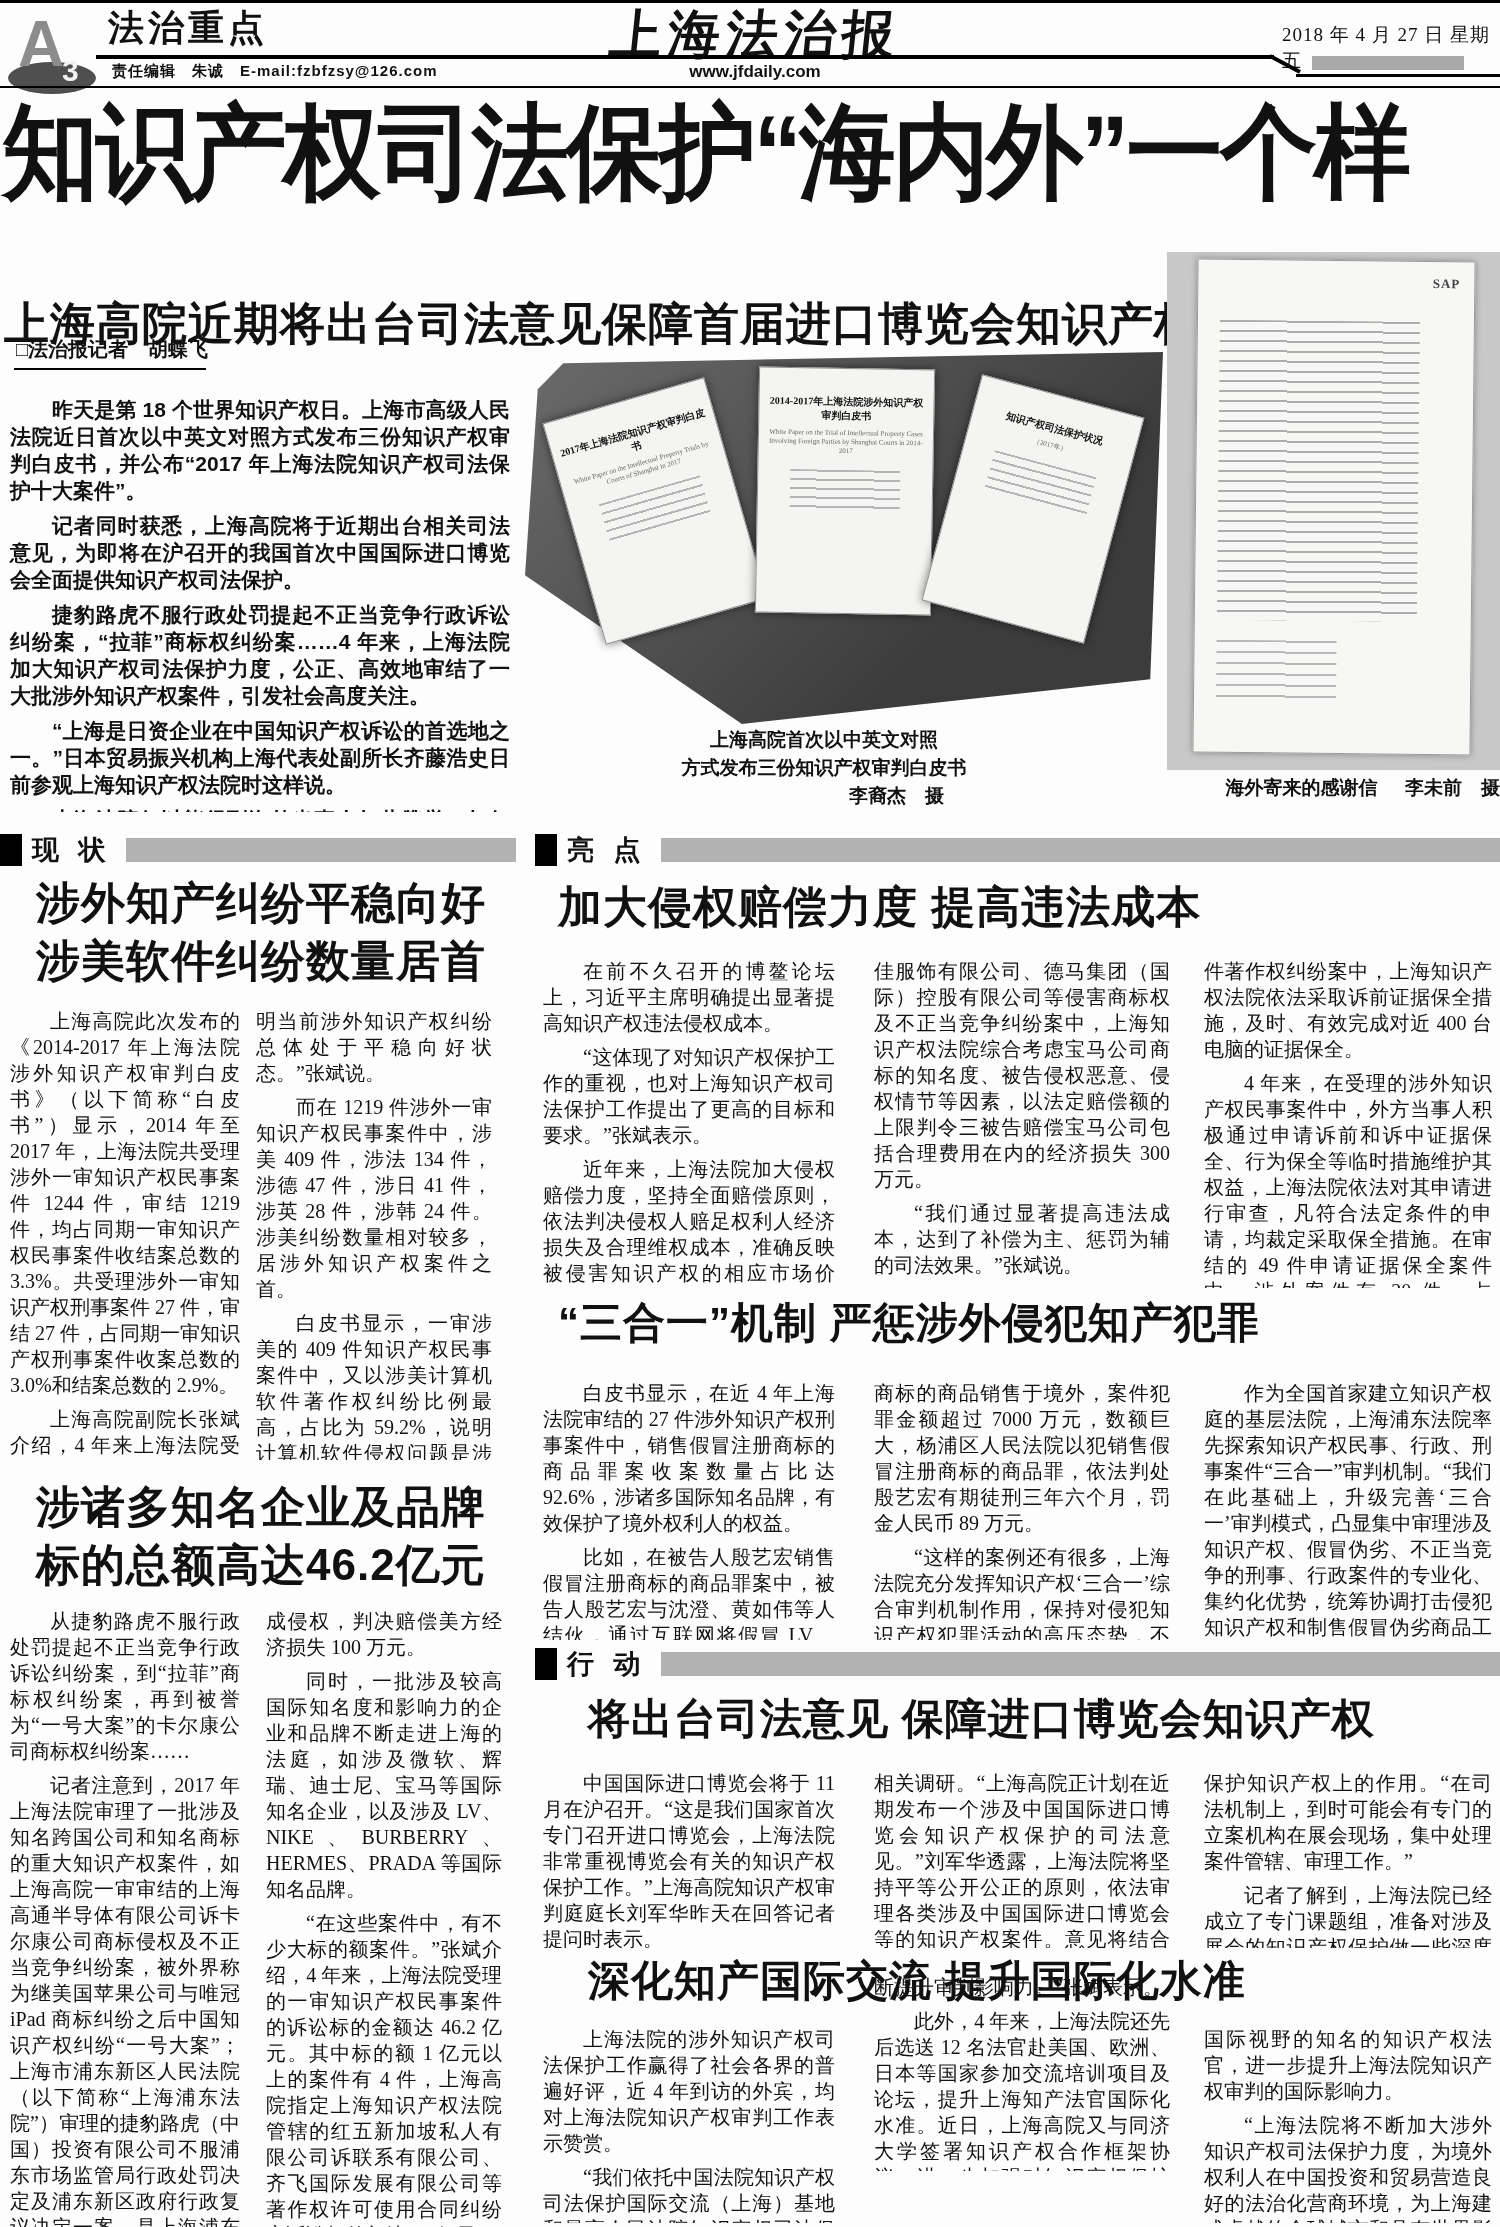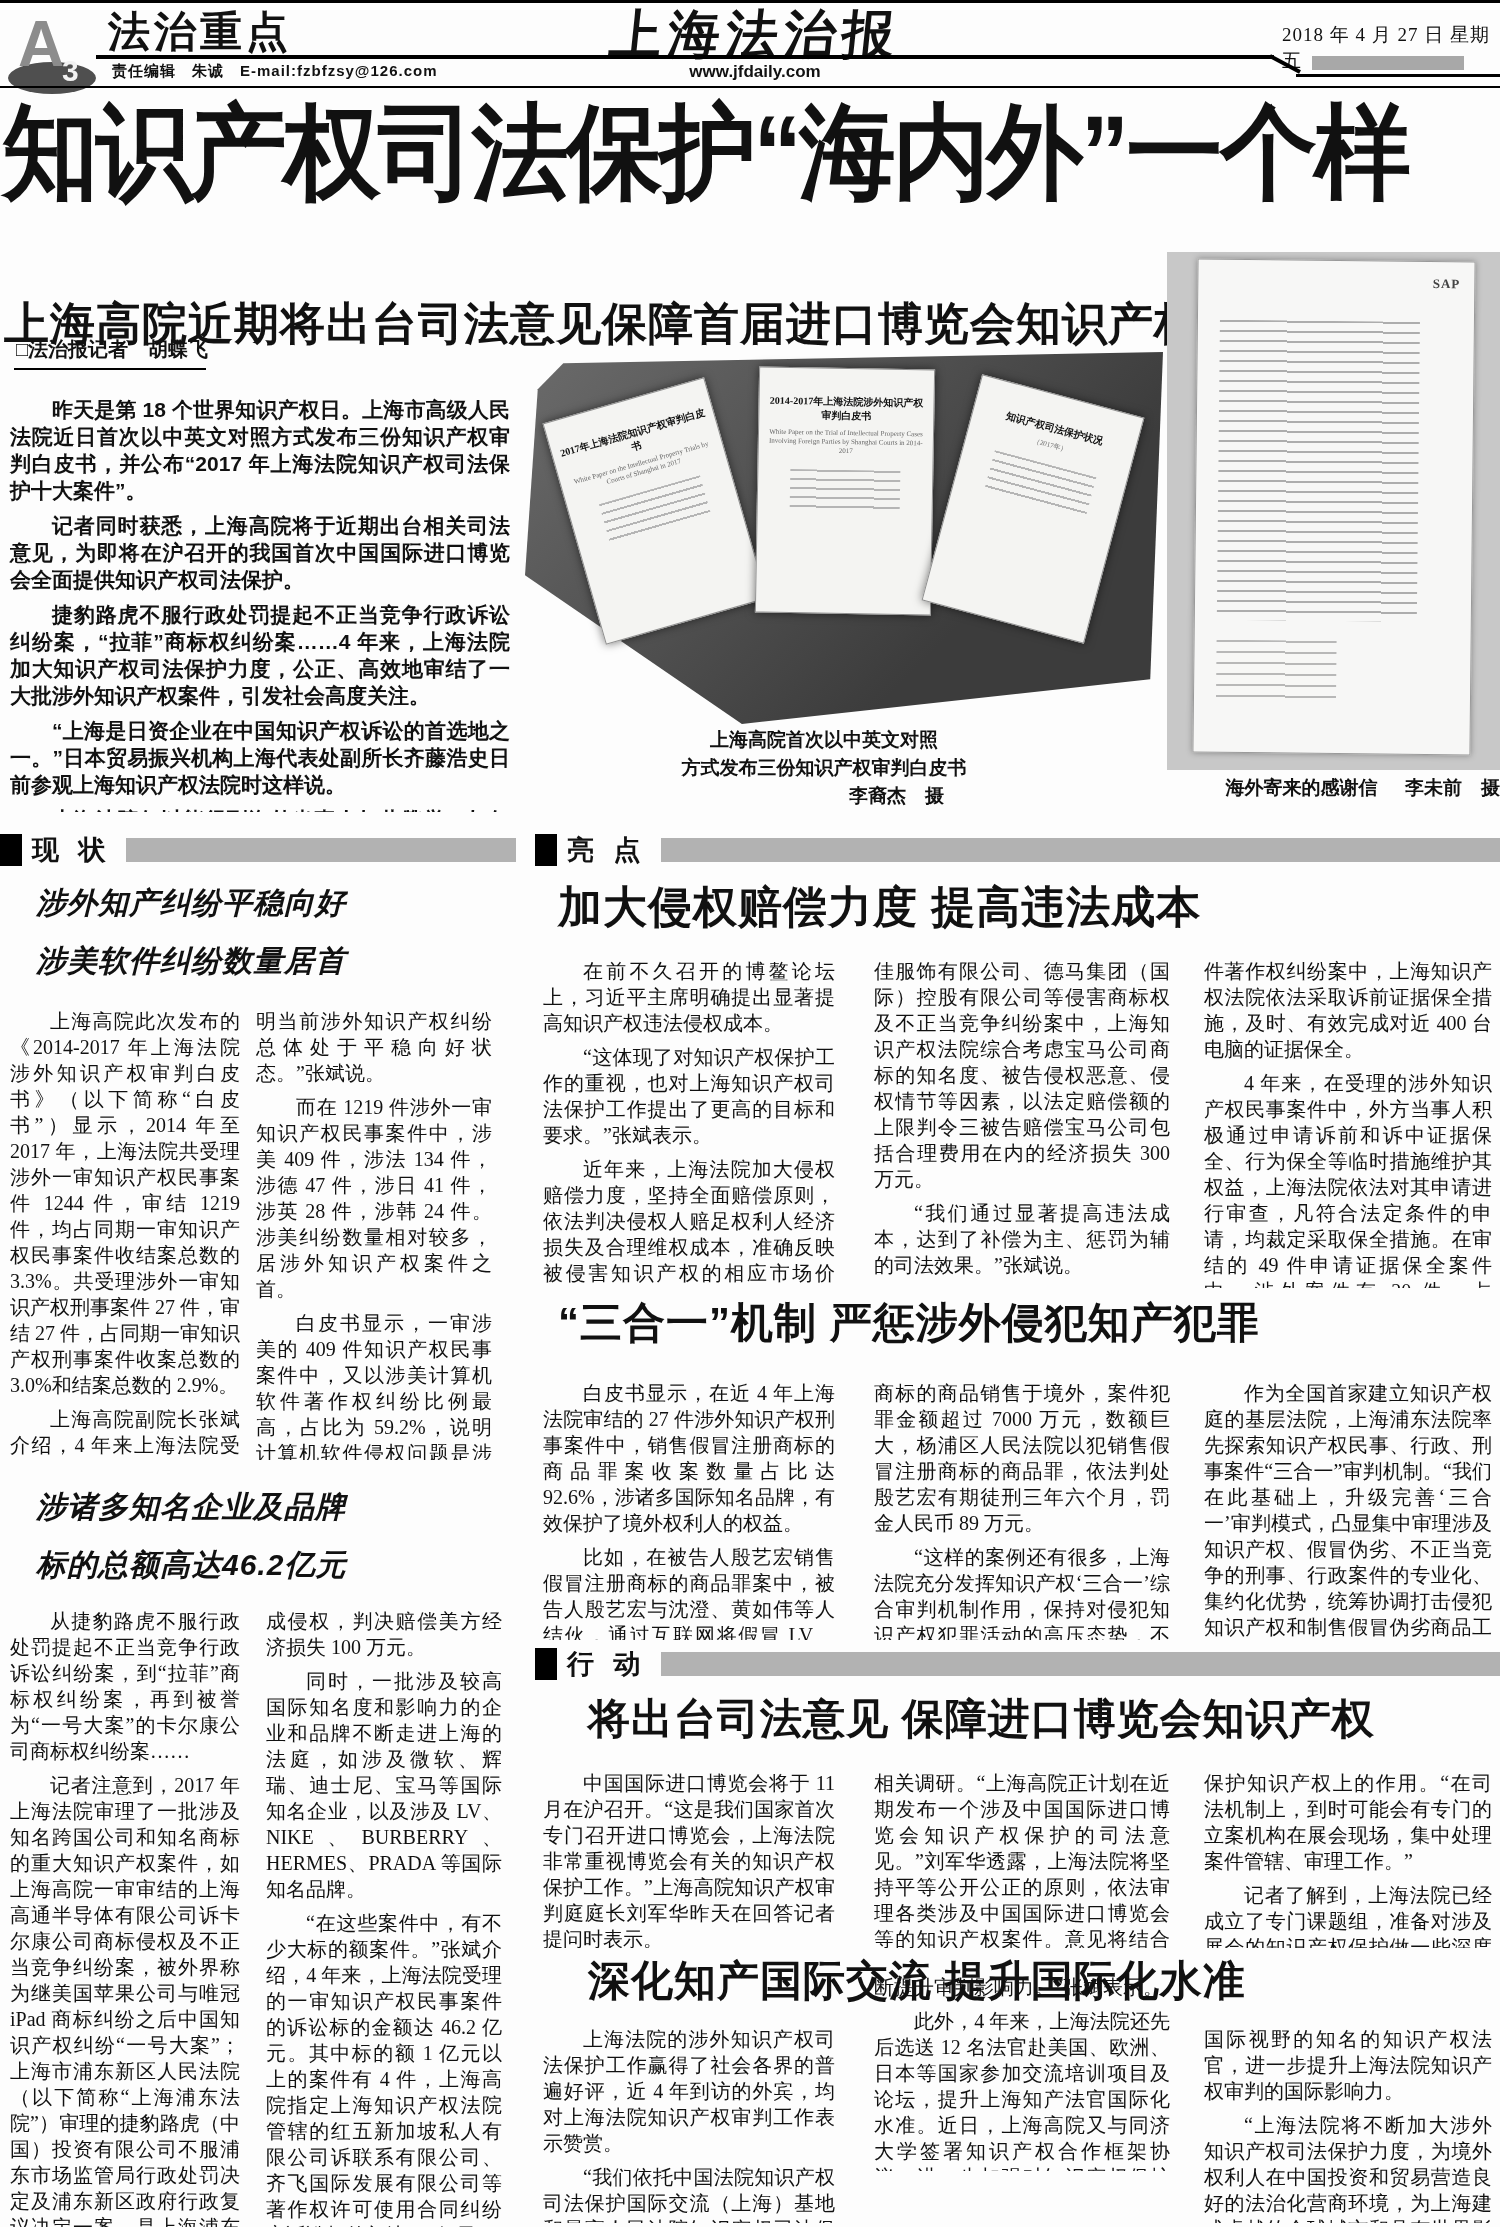--- a/index.html
+++ b/index.html
@@ -5,21 +5,21 @@
   html,body{margin:0;padding:0;background:#e9e9e9;}
   .page{position:relative;width:1500px;height:2227px;margin:0 auto;background:#fdfdfd;
         overflow:hidden;color:#111;font-family:"Liberation Serif",serif;}
   .abs{position:absolute;}
   .hei{font-family:"Liberation Sans",sans-serif;}
   .rule{background:#000;}
   
   .badge-ellipse{width:88px;height:32px;background:#4f4f4f;border-radius:50%;}
   .badge-letter{font-size:64px;font-weight:bold;color:#8c8c8c;line-height:1;}
   .badge-number{font-size:30px;font-weight:bold;color:#f2f2f2;line-height:1;}
-  .section-name{font-size:42px;font-weight:bold;letter-spacing:4px;}
+  .section-name{font-size:36px;font-weight:bold;letter-spacing:4px;}
   .editor-line{font-size:15px;font-weight:bold;letter-spacing:1px;}
   .masthead{font-size:52px;font-weight:bold;letter-spacing:6px;transform:skewX(-6deg);}
   .website{font-size:17px;font-weight:bold;}
   .date{font-size:19px;letter-spacing:1px;}
   .graystrip{background:#a8a8a8;}
   
   .headline{font-size:104px;font-weight:900;white-space:nowrap;letter-spacing:-3px;
             transform:scaleX(.93);transform-origin:left top;line-height:1.05;}
   .subheadline{font-size:45px;font-weight:bold;letter-spacing:1px;}
   .byline{font-size:20px;font-weight:bold;}
@@ -27,21 +27,21 @@
   .lead{font-size:21px;line-height:27px;text-align:justify;font-weight:bold;}
   .lead .para{font-family:"Liberation Sans",sans-serif;}
   .bcol{font-size:20px;line-height:26px;text-align:justify;overflow:hidden;}
   .para{margin:8px;text-indent:2em;}
   .para.cont{text-indent:0;}
   
   .secbar{display:flex;align-items:center;}
   .secbar .sq{width:22px;height:32px;background:#000;flex:0 0 auto;}
   .secbar .lbl{font-size:27px;font-weight:bold;margin:0 14px 0 10px;letter-spacing:6px;white-space:nowrap;}
   .secbar .gbar{flex:1;height:24px;background:#b2b2b2;}
-  .col-head{font-weight:bold;font-size:30px;line-height:58px;letter-spacing:1px;font-style:italic;}
+  .col-head{font-weight:bold;font-size:44px;line-height:58px;letter-spacing:1px;}
   .sub-head{font-weight:bold;font-size:42px;line-height:50px;letter-spacing:1px;white-space:nowrap;}
   
   .photo-main{overflow:visible;}
   .photo-bg{position:absolute;left:0;top:0;width:100%;height:100%;
             background:linear-gradient(135deg,#6b6b6b,#3c3c3c 70%);
             clip-path:polygon(6% 3%,100% 0,98% 88%,34% 100%,0 60%,2% 10%);}
   .booklet{position:absolute;background:#f4f4f2;border:1px solid #8f8f8f;
            box-shadow:0 0 10px rgba(0,0,0,.55);padding:26px 8px 0 8px;box-sizing:border-box;}
   .booklet .cn{font-size:10px;font-weight:bold;text-align:center;line-height:14px;}
   .booklet .en{font-size:7px;color:#666;text-align:center;line-height:9px;margin-top:6px;}

